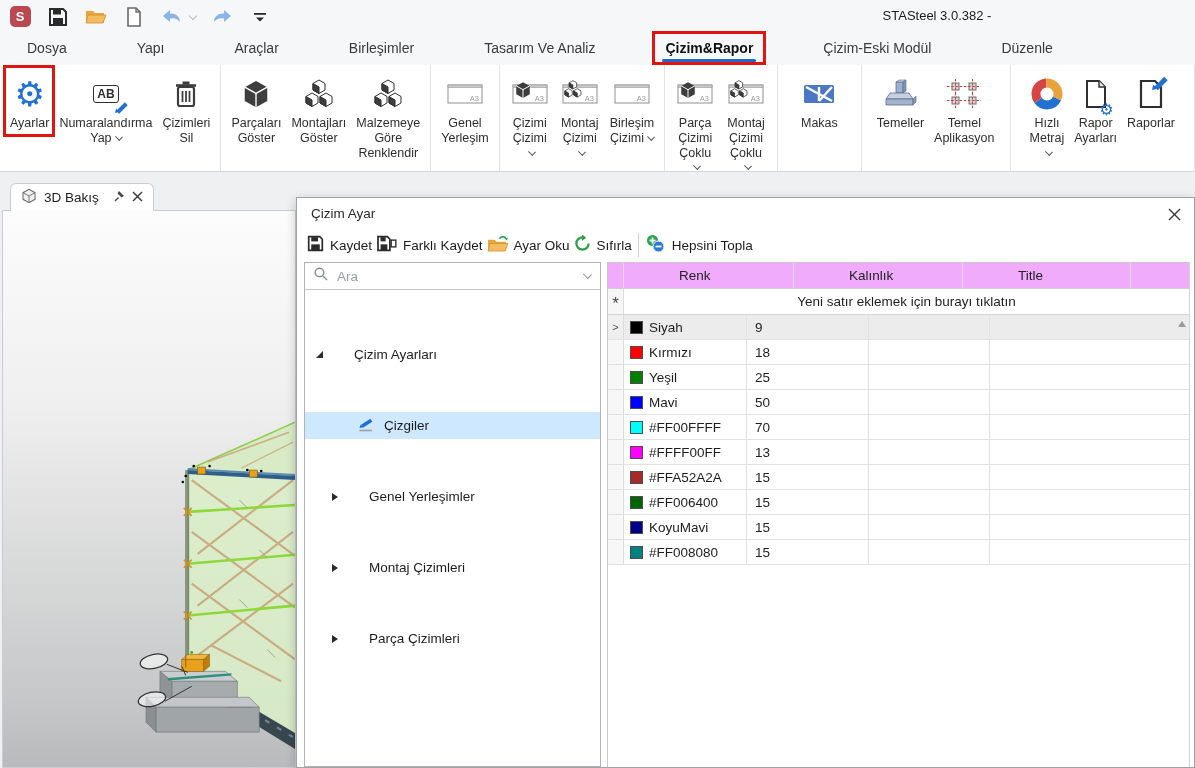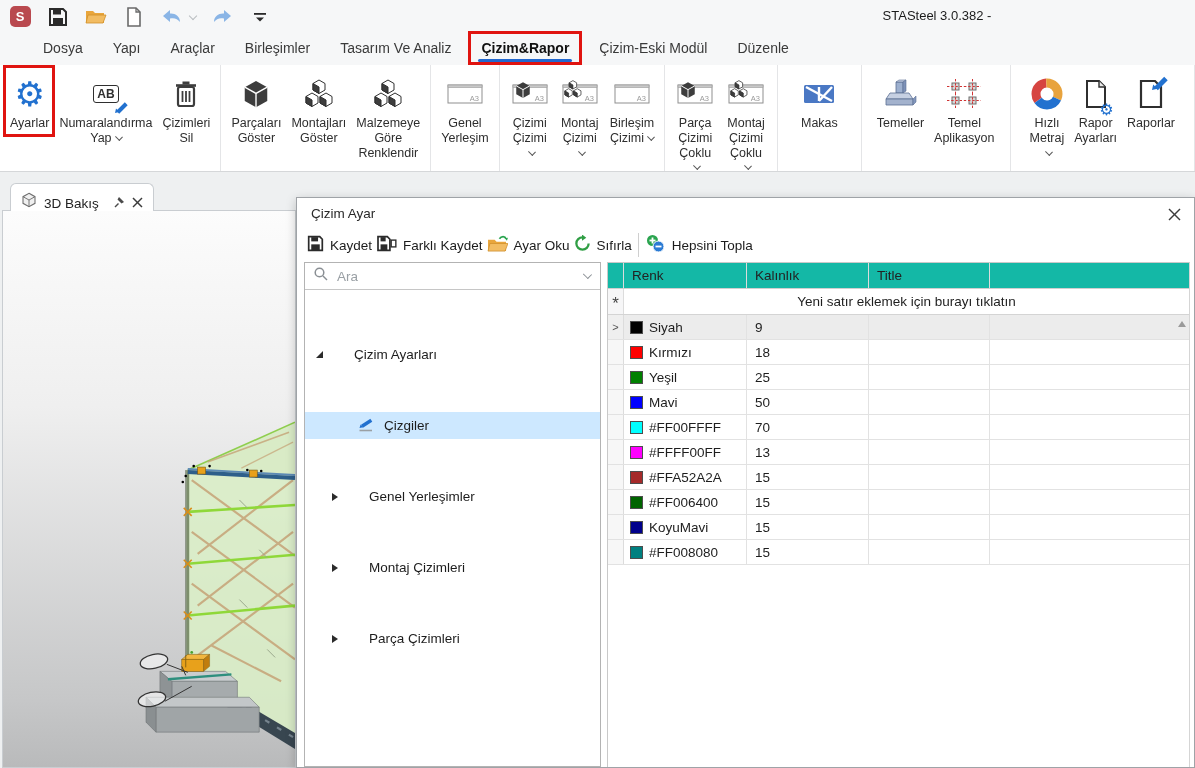--- a/index.html
+++ b/index.html
@@ -13,21 +13,21 @@
   .qicon { display:flex; align-items:center; justify-content:center; width:24px; height:24px; }
   #app-logo { width:21px; height:21px; background:#b9494f; border-radius:5px; color:#fff;
     font-weight:bold; font-size:13px; display:flex; align-items:center; justify-content:center; }
   #win-title { position:absolute; left:852px; top:8px; width:170px; text-align:center;
     font-size:13px; color:#1b1b1b; }
   .mini-chev { width:6px; height:6px; border-right:1.4px solid #b9bdc1; border-bottom:1.4px solid #b9bdc1;
     transform:rotate(45deg); margin-left:-8px; margin-top:-2px; }
 
   
   #tabrow { position:absolute; left:0; top:33px; width:100%; height:32px; background:#f6f7f8;
-    display:flex; padding-left:28px; }
+    display:flex; padding-left:12px;gap:40px; }
   .tab { position:relative; padding:0 15px; line-height:31px; font-size:14px; color:#3a3a3a; cursor:default; }
   .tab.active { font-weight:bold; color:#101010; }
   .tab.active::after { content:""; position:absolute; left:12px; right:12px; bottom:3px; height:3px;
     background:#2268cf; border-radius:2px; }
   .tab .anno { display:none; }
   .tab.active .anno { display:block; position:absolute; left:2px; right:2px; top:-2px; bottom:0;
     border:3px solid #e01410; pointer-events:none; }
 
   
   #ribbon { position:absolute; left:0; top:65px; width:100%; height:107px; background:#fff;
@@ -50,21 +50,21 @@
     color:#2f2f2f; padding:1px 3px; background:#fff; }
   .icon-stack { position:relative; }
   .icon-stack .ovl { position:absolute; }
 
   
   #main { position:absolute; left:0; top:172px; right:0; bottom:0; background:#eef0f1; }
 
   
   #vtab { position:absolute; left:10px; top:11px; height:28px; background:#fff;
     border:1px solid #c9cdd1; border-bottom:none; border-radius:6px 6px 0 0;
-    display:flex; align-items:flex-end; padding:0 10px; gap:7px; z-index:3; font-size:13.5px; color:#222; }
+    display:flex; align-items:center; padding:0 10px; gap:7px; z-index:3; font-size:13.5px; color:#222; }
   #viewport { position:absolute; left:2px; top:38px; width:294px; bottom:0;
     background:linear-gradient(#fcfcfc,#efefef 35%,#c6c7c8 88%,#b9babb);
     border:1px solid #c9cdd1; z-index:2; }
   #viewport svg { position:absolute; left:0; top:0; width:100%; height:100%; }
 
   
   #dialog { position:absolute; left:296px; top:25px; width:899px; bottom:0; background:#fff;
     border:1px solid #9fa3a7; box-shadow:0 3px 10px rgba(0,0,0,.22); z-index:4; }
   #dlg-title { height:30px; line-height:32px; padding-left:14px; font-size:13.5px; color:#2a2a2a; }
   #dlg-close { position:absolute; right:13px; top:9px; cursor:default; }
@@ -89,21 +89,21 @@
   .exp-closed { width:0; height:0; border-top:4.5px solid transparent; border-bottom:4.5px solid transparent;
     border-left:6px solid #2b2b2b; }
   .titem.root { padding-left:11px; } .titem.root .lbl { margin-left:31px; }
   .titem.child { padding-left:27px; } .titem.child .lbl { margin-left:31px; }
   .titem.sel { background:#cde8ff; padding-left:53px; } .titem.sel .lbl { margin-left:9px; }
 
   
   #grid { position:absolute; left:310px; top:64px; width:583px; bottom:0; background:#fff;
     border-top:1px solid #c9c9c9; border-left:1px solid #c9c9c9; border-right:1px solid #d5d5d5;
     font-size:13.5px; color:#1e1e1e; }
-  .g-h { display:flex; height:26px; background:#14b8a6; border-bottom:1px solid #cfcfcf; }
+  .g-h { display:flex; height:26px; background:#f0abfc; border-bottom:1px solid #cfcfcf;gap:47px; }
   .g-h > div { border-right:1px solid #dcdcdc; line-height:25px; padding-left:8px; color:#222; }
   .c-sel { width:16px; padding-left:0 !important; }
   .c-renk { width:123px; } .c-kal { width:122px; } .c-title { width:121px; }
   .c-rest { flex:1; border-right:none !important; }
   .g-new { display:flex; height:26px; border-bottom:1px solid #d4d4d4; }
   .g-new .c-sel { background:#f6f6f7; border-right:1px solid #dcdcdc; text-align:center; }
   .g-new .c-sel::after { content:"*"; font-size:17px; color:#444; line-height:30px; }
   .g-new .msg { flex:1; text-align:center; line-height:26px; color:#1e1e1e; }
   .trow { display:flex; height:25px; border-bottom:1px solid #e2e2e2; }
   .trow > div { border-right:1px solid #e2e2e2; display:flex; align-items:center; }

